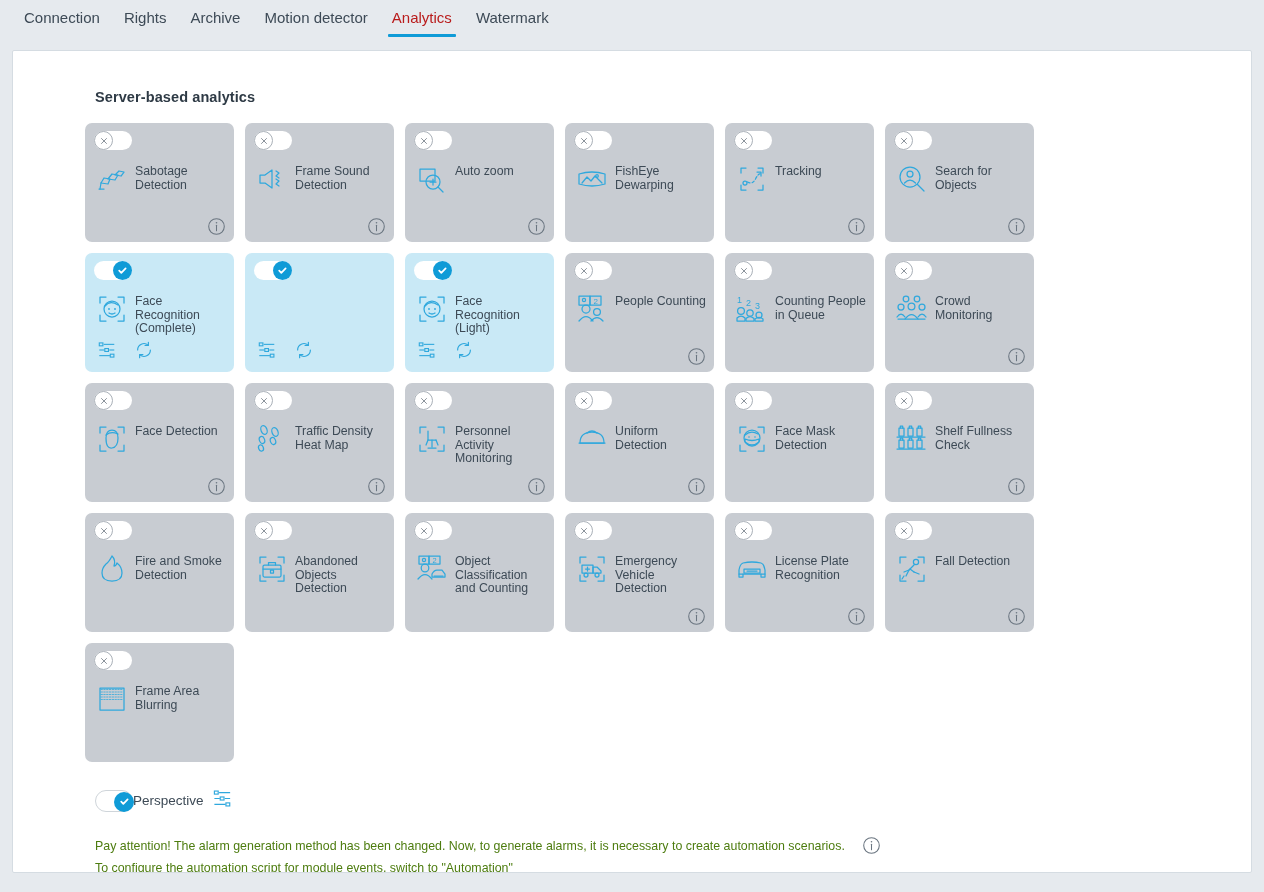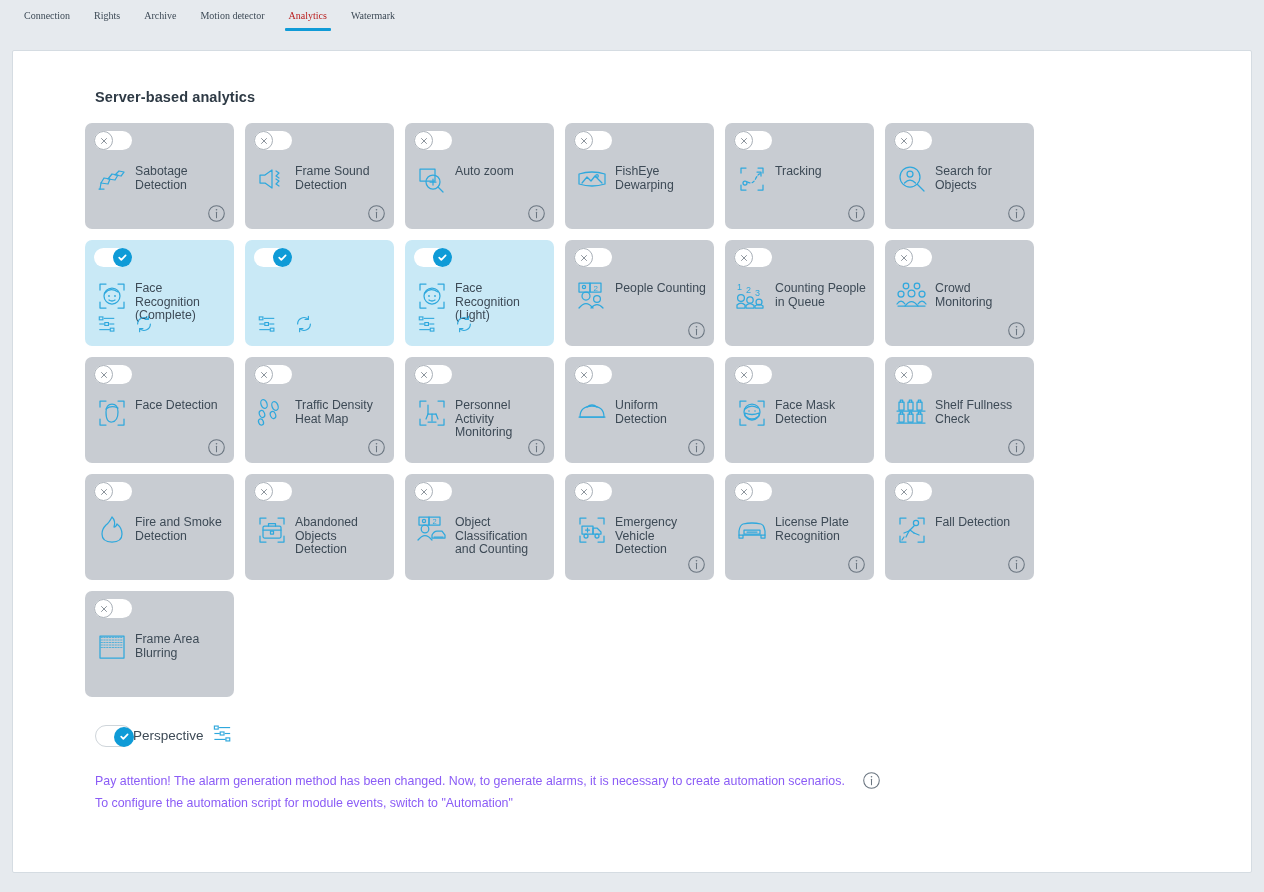--- a/index.html
+++ b/index.html
@@ -16,26 +16,25 @@
   .tabbar {
     height:46px;
     display:flex;
     align-items:flex-start;
     padding:0 0 0 12px;
     background:#e6eaee;
   }
   .tab {
     position:relative;
     padding:10px 12px 12px 12px;
-    font-size:10px;
+    font-size:15px;
     color:#3d4a56;
     cursor:pointer;
     white-space:nowrap;
     line-height:1.1;
-    font-family:Liberation Serif, serif;
   }
   .tab.active { color:#b91c1c; }
   .tab.active::after {
     content:"";
     position:absolute;
     left:8px; right:8px; bottom:2px;
     height:3px;
     background:#0f9bd7;
     border-radius:1px;
   }
@@ -63,21 +62,21 @@
   
   .grid {
     display:grid;
     grid-template-columns:repeat(6, 149px);
     gap:11px;
     width:951px;
   }
 
   .card {
     position:relative;
-    height:106px;
+    height:119px;
     border-radius:7px;
     background:#c8ccd2;
     padding:8px 4px 8px 9px;
   }
   .card.on { background:#c9e9f6; }
 
   
   .toggle {
     position:relative;
     width:38px; height:19px;
@@ -165,21 +164,21 @@
   }
   .perspective-label { font-size:13.5px; color:#3d4a56; }
   .perspective-settings { color:#2fa8dd; cursor:pointer; margin-left:8px; display:block; }
 
   
   .notice {
     margin:22px 0 0 10px;
     display:flex;
     align-items:flex-start;
   }
-  .notice-text { font-size:12.4px; color:#8b5cf6; line-height:22px; }
+  .notice-text { font-size:12.4px; color:#4d7c0f; line-height:22px; }
   .notice-info {
     width:19px; height:19px;
     color:#6a7580;
     margin:1px 0 0 17px;
     flex:0 0 19px;
     cursor:pointer;
   }
 </style>
 </head>
 <body>

